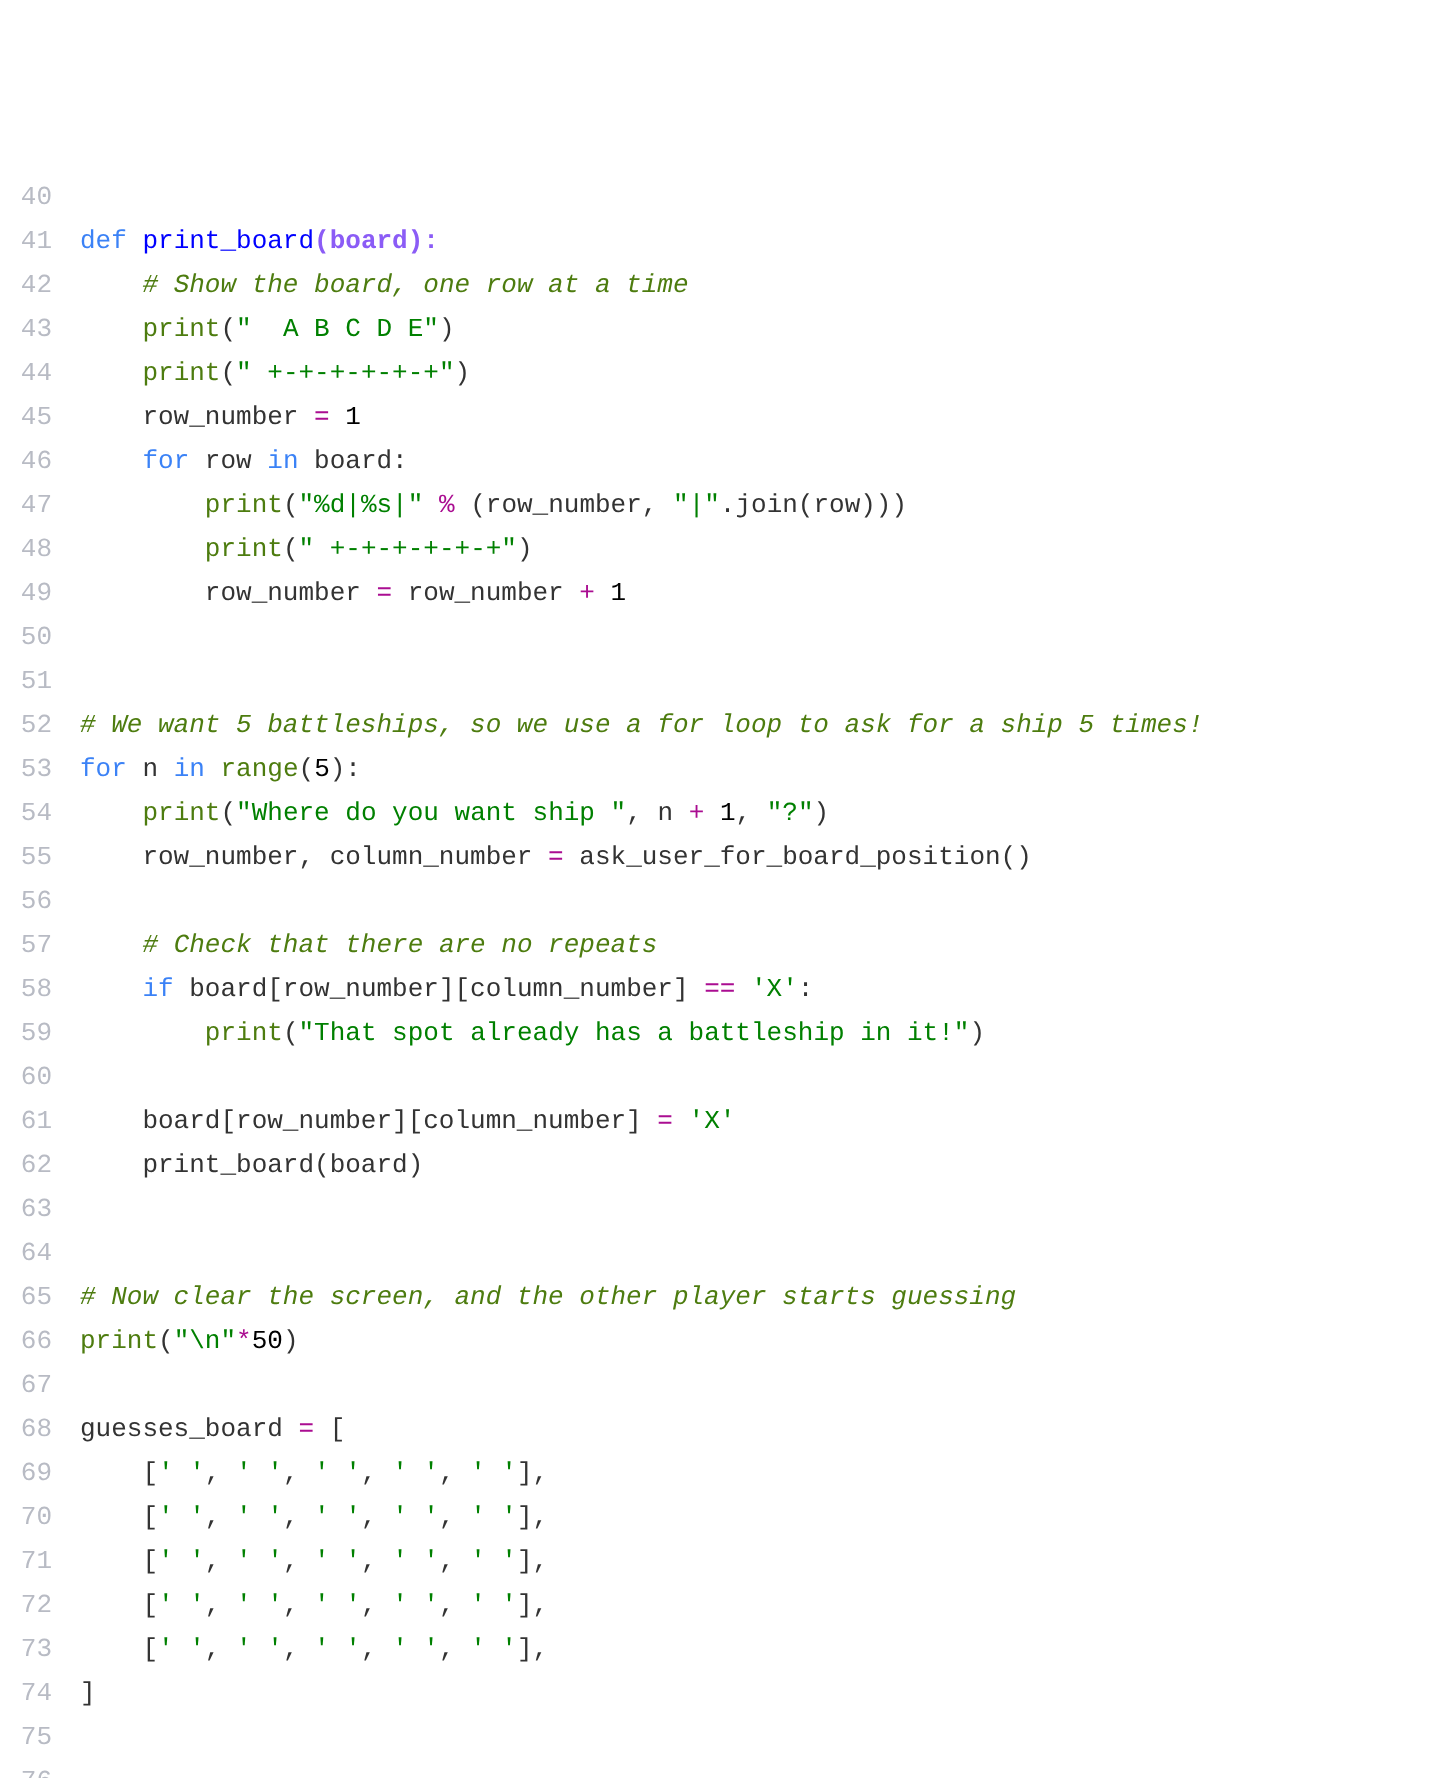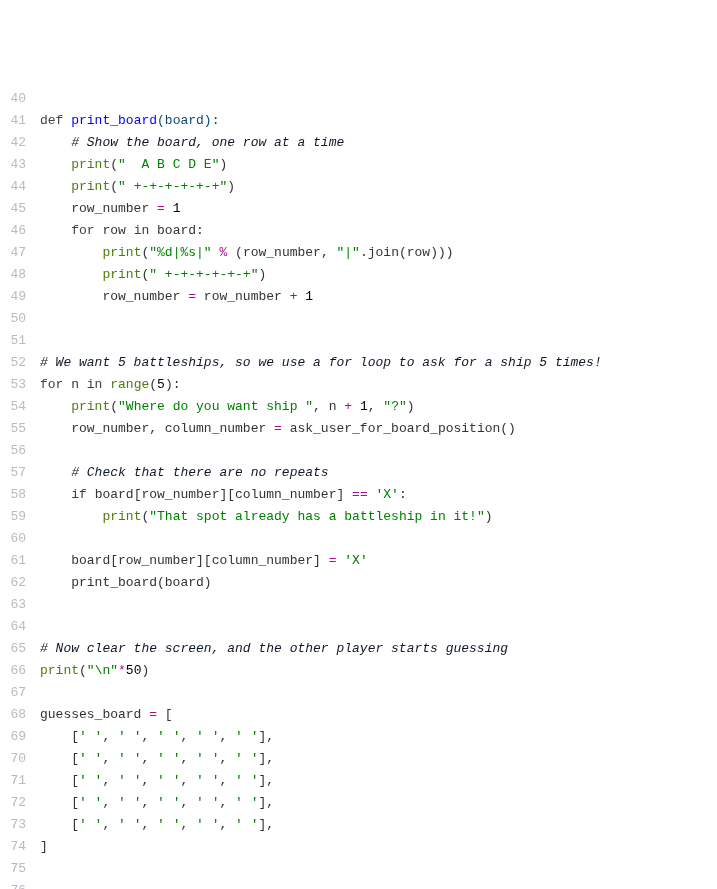--- a/index.html
+++ b/index.html
@@ -25,28 +25,28 @@
       user-select: none;
       flex-shrink: 0;
     }
     .code {
       flex: 1;
       color: #333;
     }
     .line {
       height: 22px;
     }
-    .kw { color: #404040; }
+    .kw { color: #3b82f6; }
     .def { color: #0000ff; text-align: right; }
     .fn { color: #4d7c0f; }
     .str { color: #008000; }
     .num { color: #000000; }
     .op { color: #aa0d91; }
-    .com { color: #0f172a; font-style: italic; }
-    .paren { color: #0c4a6e; }
+    .com { color: #4d7c0f; font-style: italic; }
+    .paren { color: #8b5cf6; font-weight: bold; }
   </style>
 </head>
 <body>
 
 
 
 <div class="editor">
   <div class="gutter"><div class="line">40</div><div class="line">41</div><div class="line">42</div><div class="line">43</div><div class="line">44</div><div class="line">45</div><div class="line">46</div><div class="line">47</div><div class="line">48</div><div class="line">49</div><div class="line">50</div><div class="line">51</div><div class="line">52</div><div class="line">53</div><div class="line">54</div><div class="line">55</div><div class="line">56</div><div class="line">57</div><div class="line">58</div><div class="line">59</div><div class="line">60</div><div class="line">61</div><div class="line">62</div><div class="line">63</div><div class="line">64</div><div class="line">65</div><div class="line">66</div><div class="line">67</div><div class="line">68</div><div class="line">69</div><div class="line">70</div><div class="line">71</div><div class="line">72</div><div class="line">73</div><div class="line">74</div><div class="line">75</div><div class="line">76</div></div>
   <div class="code"><div class="line"> </div><div class="line"><span class="kw">def</span> <span class="def">print_board</span><span class="paren">(board):</span></div><div class="line">    <span class="com"># Show the board, one row at a time</span></div><div class="line">    <span class="fn">print</span>(<span class="str">"  A B C D E"</span>)</div><div class="line">    <span class="fn">print</span>(<span class="str">" +-+-+-+-+-+"</span>)</div><div class="line">    row_number <span class="op">=</span> <span class="num">1</span></div><div class="line">    <span class="kw">for</span> row <span class="kw">in</span> board:</div><div class="line">        <span class="fn">print</span>(<span class="str">"%d|%s|"</span> <span class="op">%</span> (row_number, <span class="str">"|"</span>.join(row)))</div><div class="line">        <span class="fn">print</span>(<span class="str">" +-+-+-+-+-+"</span>)</div><div class="line">        row_number <span class="op">=</span> row_number <span class="op">+</span> <span class="num">1</span></div><div class="line"> </div><div class="line"> </div><div class="line"><span class="com"># We want 5 battleships, so we use a for loop to ask for a ship 5 times!</span></div><div class="line"><span class="kw">for</span> n <span class="kw">in</span> <span class="fn">range</span>(<span class="num">5</span>):</div><div class="line">    <span class="fn">print</span>(<span class="str">"Where do you want ship "</span>, n <span class="op">+</span> <span class="num">1</span>, <span class="str">"?"</span>)</div><div class="line">    row_number, column_number <span class="op">=</span> ask_user_for_board_position()</div><div class="line"> </div><div class="line">    <span class="com"># Check that there are no repeats</span></div><div class="line">    <span class="kw">if</span> board[row_number][column_number] <span class="op">==</span> <span class="str">'X'</span>:</div><div class="line">        <span class="fn">print</span>(<span class="str">"That spot already has a battleship in it!"</span>)</div><div class="line"> </div><div class="line">    board[row_number][column_number] <span class="op">=</span> <span class="str">'X'</span></div><div class="line">    print_board(board)</div><div class="line"> </div><div class="line"> </div><div class="line"><span class="com"># Now clear the screen, and the other player starts guessing</span></div><div class="line"><span class="fn">print</span>(<span class="str">"\n"</span><span class="op">*</span><span class="num">50</span>)</div><div class="line"> </div><div class="line">guesses_board <span class="op">=</span> [</div><div class="line">    [<span class="str">' '</span>, <span class="str">' '</span>, <span class="str">' '</span>, <span class="str">' '</span>, <span class="str">' '</span>],</div><div class="line">    [<span class="str">' '</span>, <span class="str">' '</span>, <span class="str">' '</span>, <span class="str">' '</span>, <span class="str">' '</span>],</div><div class="line">    [<span class="str">' '</span>, <span class="str">' '</span>, <span class="str">' '</span>, <span class="str">' '</span>, <span class="str">' '</span>],</div><div class="line">    [<span class="str">' '</span>, <span class="str">' '</span>, <span class="str">' '</span>, <span class="str">' '</span>, <span class="str">' '</span>],</div><div class="line">    [<span class="str">' '</span>, <span class="str">' '</span>, <span class="str">' '</span>, <span class="str">' '</span>, <span class="str">' '</span>],</div><div class="line">]</div><div class="line"> </div><div class="line"> </div></div>
 </div>

